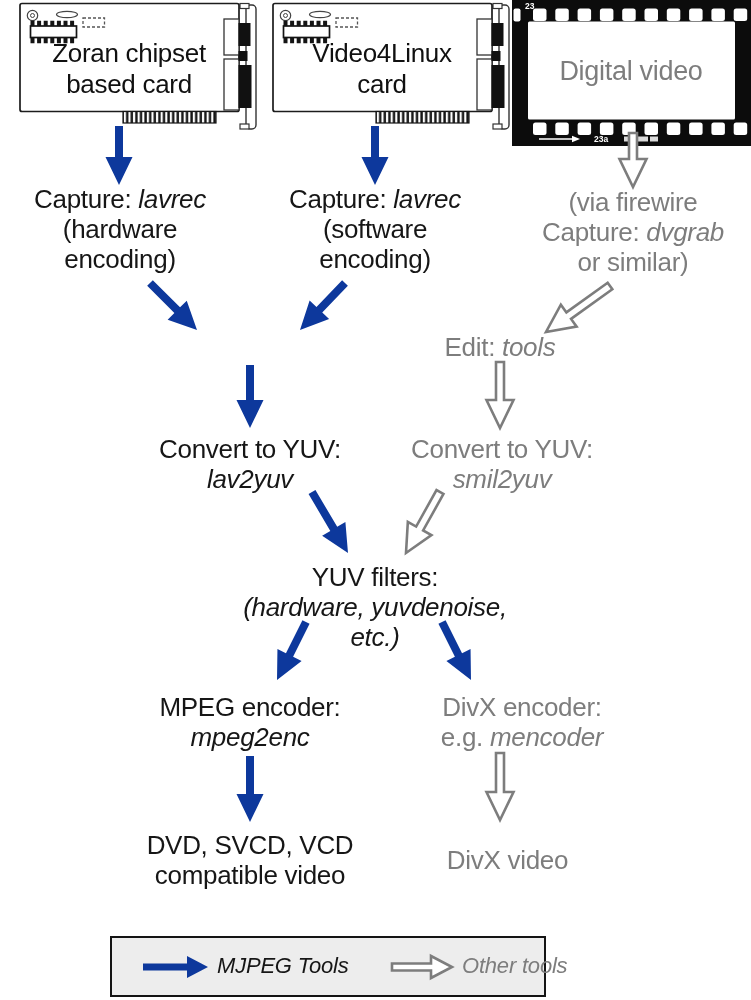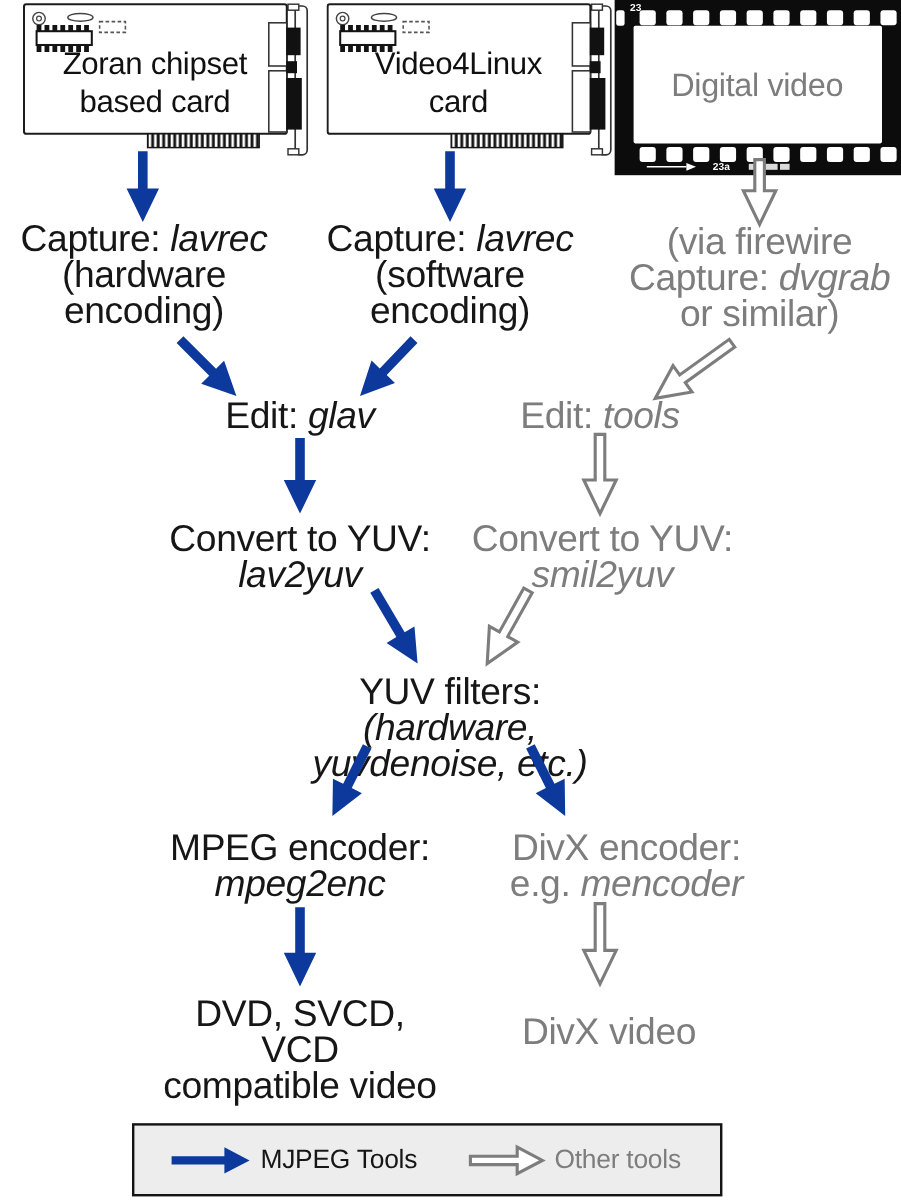--- a/index.html
+++ b/index.html
@@ -1,35 +1,35 @@
 <!DOCTYPE html>
 <html style="--blue: #0d389c; --gray: #7d7d7d; --ink: #161616; --legend-bg: #ededed;"><head>
 <meta charset="utf-8">
 <style>
   * { margin:0; padding:0; box-sizing:border-box; }
   html,body { background:#fff; }
   body { font-family:"Liberation Sans","DejaVu Sans",sans-serif; color:var(--ink,#161616); }
   #canvas { position:relative; width:751px; height:1000px; background:#fff; overflow:hidden; }
 
-  .step { position:absolute; text-align:center; font-size:31px; line-height:30px;
+  .step { position:absolute; text-align:center; font-size:26px; line-height:30px;
           letter-spacing:-0.3px; color:var(--ink,#161616); }
   .step.gray { color:var(--gray,#7e7e7e); }
   .i { font-style:italic; }
 
   .card { position:absolute; width:250px; height:134px;margin-left:17px; }
   .card svg { position:absolute; left:0; top:0; }
   .card-title { position:absolute; left:0; top:36px; width:220px; text-align:center;
                 font-size:26px; line-height:31px; letter-spacing:-0.3px; color:#101010; }
 
   .film { position:absolute; }
   .film-label { fill:var(--gray,#8a8a8a); font-size:27px; text-anchor:middle; letter-spacing:-0.3px; }
   .film-mark { fill:#ffffff; font-size:8.5px; font-weight:bold; }
 
-  #legend { position:absolute; left:110px; top:936px; width:492px; height:61px;
-            background:var(--legend-bg,#ededed); border:2.5px solid #141414; }
+  #legend { position:absolute; left:110px; top:936px; width:436px; height:61px;
+            background:var(--legend-bg,#ededed); border:2.5px solid #141414;font-style:italic; }
   .legend-label { position:absolute; top:15px; font-size:22px; letter-spacing:-0.2px; white-space:nowrap; }
   .legend-label.gray { color:var(--gray,#7e7e7e); }
 
   #overlay { position:absolute; left:0; top:0; pointer-events:none; }
 </style>
 </head>
 <body>
 
 <div id="canvas">
 
@@ -148,23 +148,20 @@
     <div>(software</div>
     <div>encoding)</div>
   </div>
 
   <div class="step gray" style="left:523px;top:187px;width:220px">
     <div>(via firewire</div>
     <div><span>Capture:</span>&nbsp;<span class="i">dvgrab</span></div>
     <div>or similar)</div>
   </div>
 
-  <div class="step" style="left:150px;top:332px;width:200px">
-    <div><span>Edit:</span>&nbsp;<span class="i">glav</span></div>
-  </div>
 
   <div class="step gray" style="left:400px;top:332px;width:200px">
     <div><span>Edit:</span>&nbsp;<span class="i">tools</span></div>
   </div>
 
   <div class="step" style="left:140px;top:434px;width:220px">
     <div>Convert to YUV:</div>
     <div class="i">lav2yuv</div>
   </div>
 

